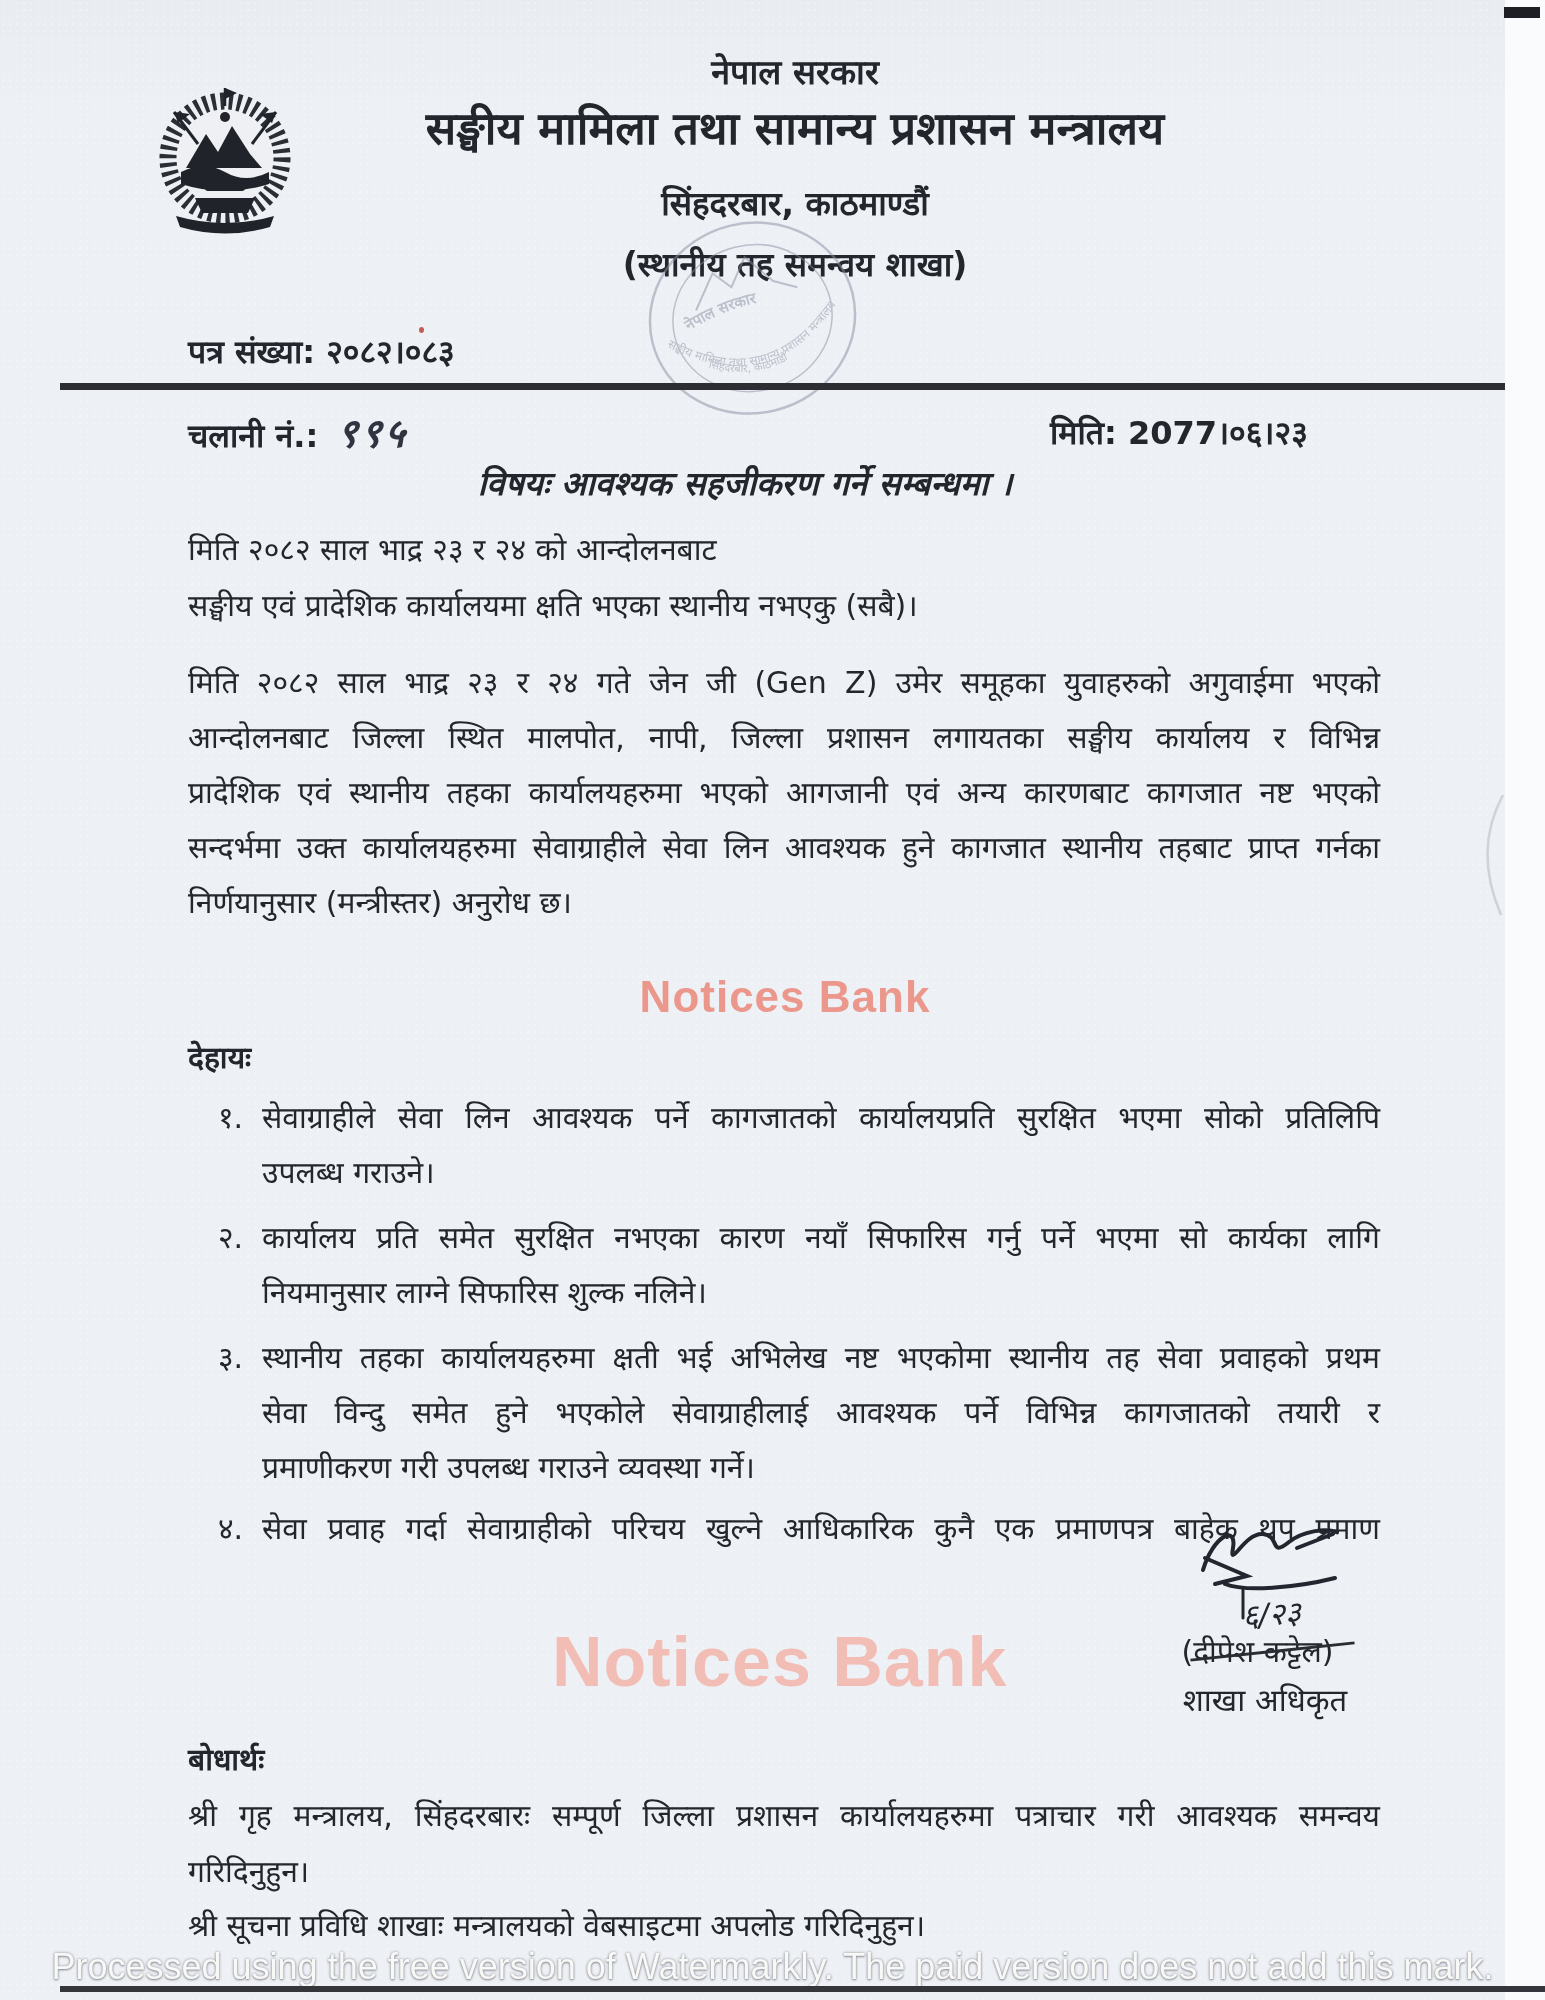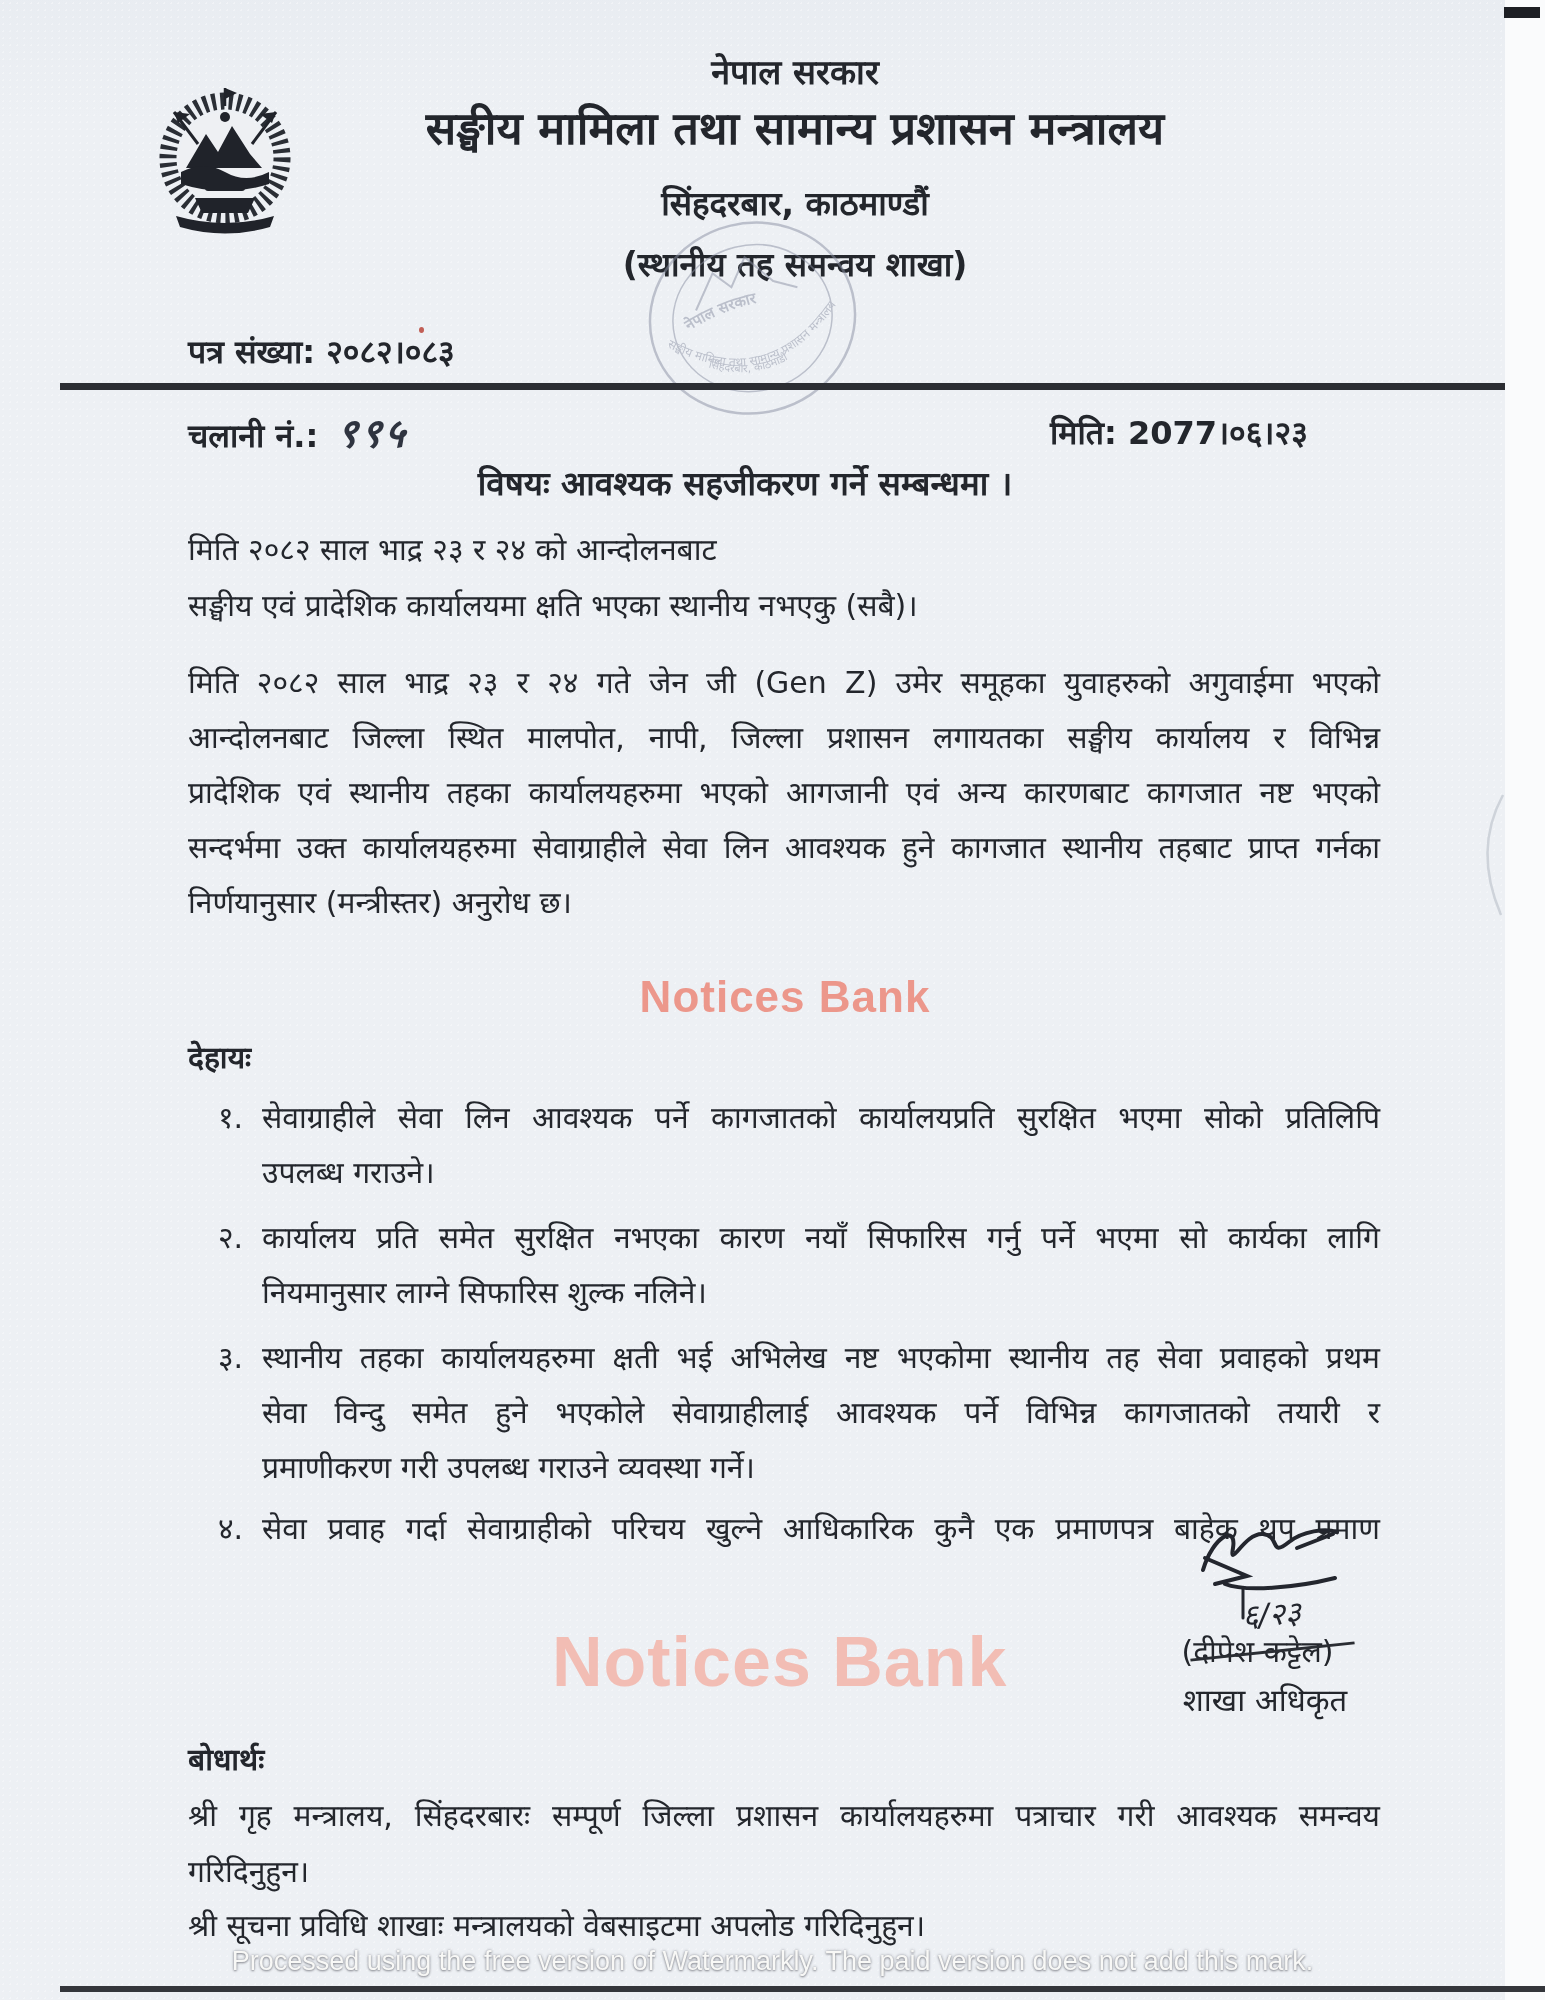--- a/index.html
+++ b/index.html
@@ -101,21 +101,21 @@
 
 <div class="abs b6" style="left:188px;top:404px;font-size:32px;">
   <span>चलानी नं.:</span>
   <span class="hand" style="font-size:40px;color:#2f3440;margin-left:8px;">९९५</span>
 </div>
 <div class="abs b6" style="left:1050px;top:410px;font-size:32px;">
   <span>मिति:</span>
   <span>2077।०६।२३</span>
 </div>
 
-<div class="abs ctr b6" style="left:345px;top:460px;width:800px;font-size:33px;">विषयः आवश्यक सहजीकरण गर्ने सम्बन्धमा ।</div>
+<div class="abs ctr b6" style="left:345px;top:460px;width:800px;font-size:33px;font-style:italic;">विषयः आवश्यक सहजीकरण गर्ने सम्बन्धमा ।</div>
 
 <div class="abs bline" style="left:188px;top:522px;">मिति २०८२ साल भाद्र २३ र २४ को आन्दोलनबाट</div>
 <div class="abs bline" style="left:188px;top:578px;">सङ्घीय एवं प्रादेशिक कार्यालयमा क्षति भएका स्थानीय नभएकु (सबै)।</div>
 
 <div class="abs" style="left:188px;top:655px;width:1192px;">
   <div class="bline jl">मिति २०८२ साल भाद्र २३ र २४ गते जेन जी (Gen Z) उमेर समूहका युवाहरुको अगुवाईमा भएको</div>
   <div class="bline jl">आन्दोलनबाट जिल्ला स्थित मालपोत, नापी, जिल्ला प्रशासन लगायतका सङ्घीय कार्यालय र विभिन्न</div>
   <div class="bline jl">प्रादेशिक एवं स्थानीय तहका कार्यालयहरुमा भएको आगजानी एवं अन्य कारणबाट कागजात नष्ट भएको</div>
   <div class="bline jl">सन्दर्भमा उक्त कार्यालयहरुमा सेवाग्राहीले सेवा लिन आवश्यक हुने कागजात स्थानीय तहबाट प्राप्त गर्नका</div>
   <div class="bline">निर्णयानुसार (मन्त्रीस्तर) अनुरोध छ।</div>
@@ -165,15 +165,15 @@
 <div class="abs" style="left:1190px;top:1650px;width:165px;height:3px;background:#2a2d33;transform:rotate(-6deg);"></div>
 <div class="abs ctr" style="left:1165px;top:1678px;width:200px;font-size:31px;">शाखा अधिकृत</div>
 
 <div class="abs wm" style="left:552px;top:1622px;width:480px;font-size:70px;color:#f2bdb4;">Notices Bank</div>
 
 <div class="abs bline b6" style="left:188px;top:1732px;text-align:center;">बोधार्थः</div>
 <div class="abs bline jl" style="left:188px;top:1788px;width:1192px;">श्री गृह मन्त्रालय, सिंहदरबारः सम्पूर्ण जिल्ला प्रशासन कार्यालयहरुमा पत्राचार गरी आवश्यक समन्वय</div>
 <div class="abs bline" style="left:188px;top:1844px;">गरिदिनुहुन।</div>
 <div class="abs bline" style="left:188px;top:1898px;">श्री सूचना प्रविधि शाखाः मन्त्रालयको वेबसाइटमा अपलोड गरिदिनुहुन।</div>
 
-<div class="abs ctr footerbar" style="left:0;top:1946px;width:1545px;font-size:27px;">Processed using the free version of Watermarkly. The paid version does not add this mark.</div>
+<div class="abs ctr footerbar" style="left:0;top:1946px;width:1545px;font-size:36px;">Processed using the free version of Watermarkly. The paid version does not add this mark.</div>
 
 <div class="abs rule" style="left:60px;top:1986px;width:1485px;height:6px;background:#34363b;"></div>
 
 </body></html>

